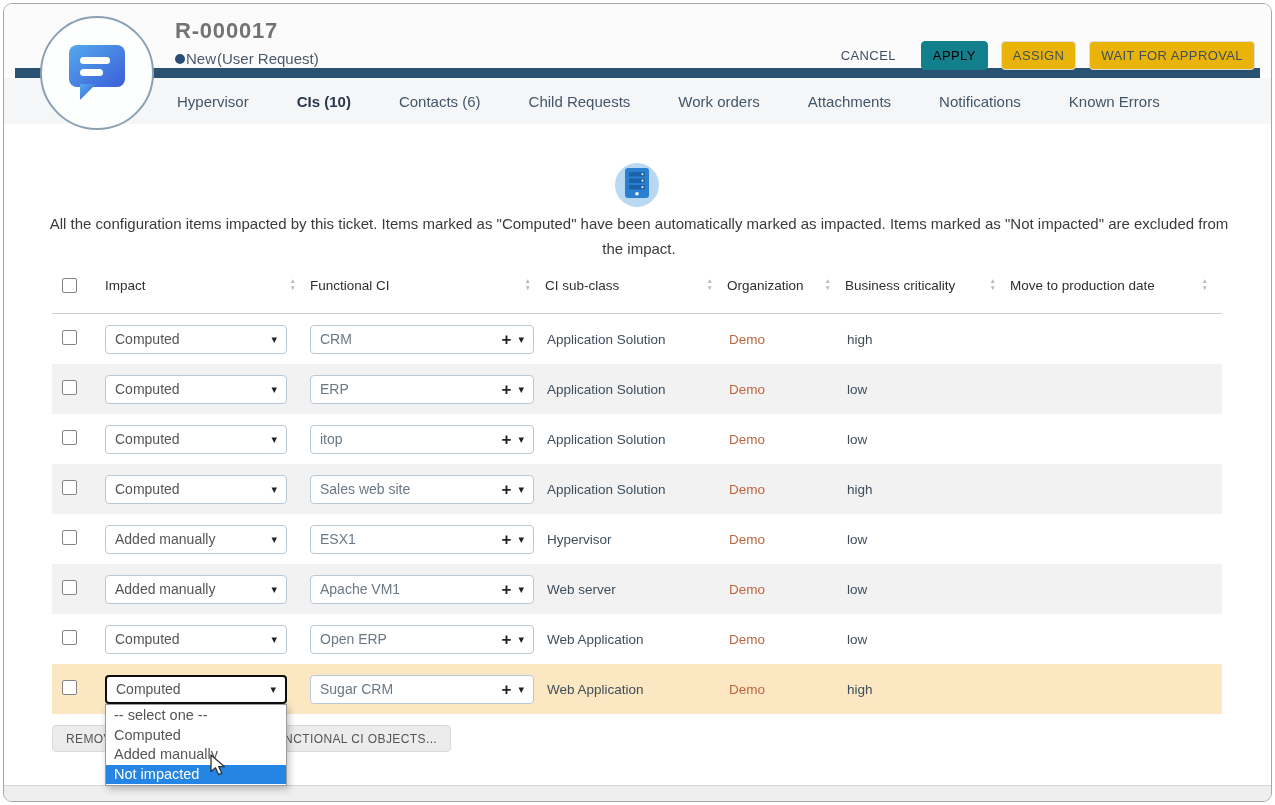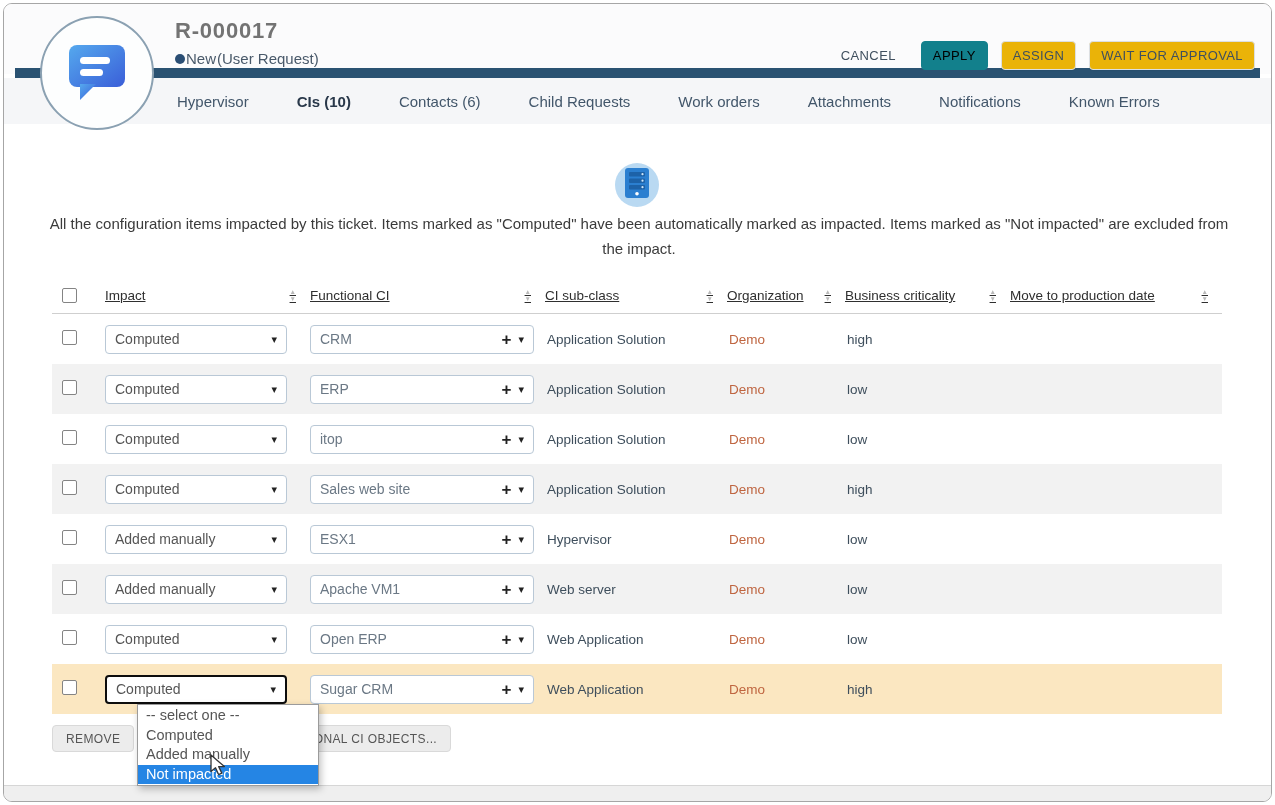--- a/index.html
+++ b/index.html
@@ -29,41 +29,41 @@
 
   
   .class-badge { position:absolute; left:611px; top:159px; width:44px; height:44px; border-radius:50%;
                  background:#b9d9f2; display:flex; align-items:center; justify-content:center; }
   .desc { position:absolute; left:45px; top:208px; width:1180px; text-align:center; font-size:15px; color:#3b3b3b; line-height:1.65; }
 
   
   .tbl { position:absolute; left:48px; top:274px; width:1170px; }
   .grid { display:grid; grid-template-columns:53px 205px 235px 182px 118px 165px 212px; align-items:center; }
   .thead { height:36px; border-bottom:1px solid #cfcfcf; font-size:13.5px; color:#2f2f2f; }
-  .th { display:flex; align-items:center; height:100%; cursor:pointer;text-decoration:underline; }
+  .th { display:flex; height:100%; cursor:pointer; }
   .sort { display:inline-flex; flex-direction:column; margin-left:auto; margin-right:14px; color:#b9b9b9; font-size:6.5px; line-height:6px; gap:1px; }
   .trow { height:50px; font-size:13.5px; color:#3e4e5c; }
   .trow.even { background:#f2f2f2; }
   .trow.highlight { background:#fbe7c1; }
   .checkbox { width:15px; height:15px; border:1px solid #848484; border-radius:2px; background:#fff; display:inline-block; margin-left:10px; cursor:pointer; }
   .select, .combo { height:29px; background:#fff; border:1px solid #b9c8d6; border-radius:4px; display:flex; align-items:center;
                     padding:0 9px; color:#555; font-size:14px; cursor:pointer; }
   .select { width:182px; justify-content:space-between; }
   .select.focused { border:2px solid #0d0d0d; }
   .combo { width:224px;text-align:right; }
   .combo .val { color:#6b7885; }
   .combo-icons { margin-left:auto; display:flex; align-items:center; gap:7px; }
   .plus { font-size:17px; font-weight:700; color:#222; line-height:1; }
   .caret { font-size:11px; color:#222; line-height:1; }
   .org { color:#bf6540; cursor:pointer; }
   .cellpad { padding-left:2px; }
 
   
   .dropdown { position:absolute; left:101px; top:700px; width:182px; background:#fff; border:1px solid #9b9b9b;
-              box-shadow:2px 3px 7px rgba(0,0,0,.25); z-index:20; font-size:14.5px; color:#555; padding:1px 0;margin-left:32px; }
+              box-shadow:2px 3px 7px rgba(0,0,0,.25); z-index:20; font-size:14.5px; color:#555; padding:1px 0; }
   .opt { padding:1px 8px; line-height:17.5px; cursor:pointer; white-space:nowrap; }
   .opt.hl { background:#2585e4; color:#fff; }
   .cursor { position:absolute; left:206px; top:750px; z-index:21; }
 
   
   .foot-btn { position:absolute; top:721px; height:27px; background:#ececec; border:1px solid #d9d9d9; border-radius:4px;
               color:#555; font-size:12px; letter-spacing:.4px; display:flex; align-items:center; padding:0 13px; z-index:1; cursor:pointer; white-space:nowrap; }
   .foot-btn.remove { left:48px; }
   .foot-btn.add { left:219px; }
   .footer-bar { position:absolute; left:0; right:0; bottom:0; height:16px; background:#efefef; border-top:1px solid #d6d6d6; }

